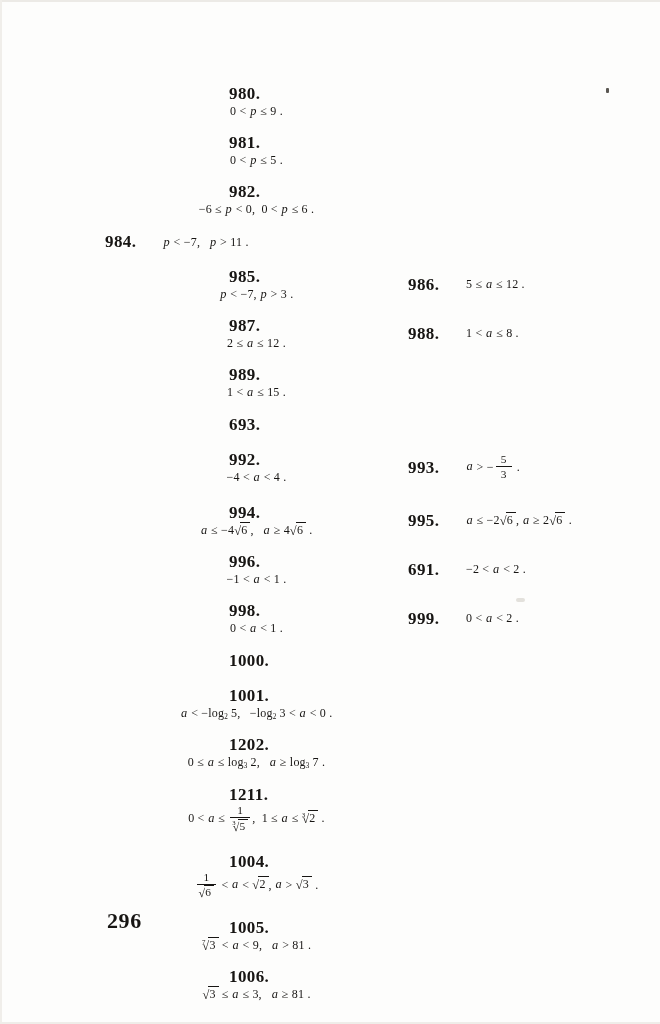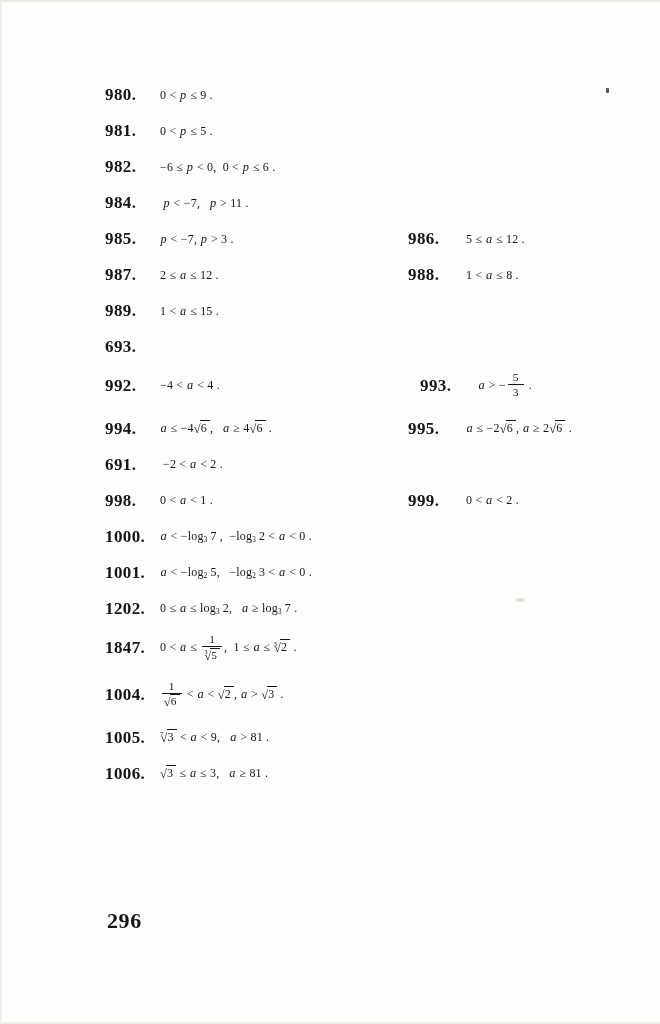--- a/index.html
+++ b/index.html
@@ -7,23 +7,23 @@
     width:660px;height:1024px;background:#fdfdfc;
     font-family:"Liberation Serif","DejaVu Serif",serif;color:#171513;
     overflow:hidden;
   }
   .page{position:relative;width:660px;height:1024px;background:#fdfdfc;}
   .scan-edge-top{position:absolute;left:0;top:0;width:100%;height:2px;background:#eceae6;}
   .scan-edge-left{position:absolute;left:0;top:0;width:2px;height:100%;background:#f0eeea;}
   .scan-edge-bottom{position:absolute;left:0;bottom:0;width:100%;height:2px;background:#efede9;}
   .content{position:absolute;left:105px;top:84px;width:545px;}
   .row{display:flex;align-items:center;margin-bottom:14px;min-height:22px;}
-  .row.tall{margin-top:5px;margin-bottom:18px;gap:12px;}
+  .row.tall{margin-top:5px;margin-bottom:18px;}
   .item{display:flex;align-items:center;white-space:nowrap;}
-  .item.left{min-width:303px;}
+  .item.left{min-width:303px;flex-direction:column;}
   .num{display:inline-block;width:55px;flex:none;font-weight:bold;font-size:17px;letter-spacing:0.4px;}
   .item.right .num{width:58px;}
   .expr{font-size:12px;letter-spacing:0.2px;}
   .rm{}
   .it{font-style:italic;font-size:1.03em;padding:0 0.5px;}
   .expr sub{font-size:0.6em;vertical-align:-0.32em;letter-spacing:0;}
   .frac{display:inline-block;vertical-align:middle;text-align:center;margin:0 2px;font-size:0.95em;line-height:1.08;position:relative;top:-1px;}
   .fnum{display:block;border-bottom:1.4px solid currentColor;padding:0 5px 1px;}
   .fden{display:block;padding:1px 2px 0;}
   .sq{white-space:nowrap;display:inline-block;}
@@ -112,56 +112,59 @@
         <span class="item left">
           <span class="num">994.</span>
           <span class="expr"><span class="it">a</span><span class="rm"> ≤ −4</span><span class="sq"><span class="sqsign">√</span><span class="sqbody"><span class="rm">6</span></span></span><span class="rm">,  </span><span class="it">a</span><span class="rm"> ≥ 4</span><span class="sq"><span class="sqsign">√</span><span class="sqbody"><span class="rm">6</span></span></span><span class="rm"> .</span></span>
         </span>
         <span class="item right">
           <span class="num">995.</span>
           <span class="expr"><span class="it">a</span><span class="rm"> ≤ −2</span><span class="sq"><span class="sqsign">√</span><span class="sqbody"><span class="rm">6</span></span></span><span class="rm">, </span><span class="it">a</span><span class="rm"> ≥ 2</span><span class="sq"><span class="sqsign">√</span><span class="sqbody"><span class="rm">6</span></span></span><span class="rm"> .</span></span>
         </span>
       </div>
       <div class="row">
+        <span class="item left">
+          <span class="num">996.</span>
+          <span class="expr"><span class="rm">−1 &lt; </span><span class="it">a</span><span class="rm"> &lt; 1 .</span></span>
+        </span>
         <span class="item right">
           <span class="num">691.</span>
           <span class="expr"><span class="rm">−2 &lt; </span><span class="it">a</span><span class="rm"> &lt; 2 .</span></span>
         </span>
       </div>
       <div class="row">
         <span class="item left">
           <span class="num">998.</span>
           <span class="expr"><span class="rm">0 &lt; </span><span class="it">a</span><span class="rm"> &lt; 1 .</span></span>
         </span>
         <span class="item right">
           <span class="num">999.</span>
           <span class="expr"><span class="rm">0 &lt; </span><span class="it">a</span><span class="rm"> &lt; 2 .</span></span>
         </span>
       </div>
       <div class="row">
         <span class="item left">
           <span class="num">1000.</span>
-          <span class="expr"><span class="it">a</span><span class="rm"> &lt; −log</span><sub>3</sub><span class="rm"> 7 , −log</span><sub>3</sub><span class="rm"> 2 &lt; </span><span class="it">a</span><span class="rm"> &lt; 0 .</span></span>
         </span>
       </div>
       <div class="row">
         <span class="item left">
           <span class="num">1001.</span>
           <span class="expr"><span class="it">a</span><span class="rm"> &lt; −log</span><sub>2</sub><span class="rm"> 5,  −log</span><sub>2</sub><span class="rm"> 3 &lt; </span><span class="it">a</span><span class="rm"> &lt; 0 .</span></span>
         </span>
       </div>
       <div class="row">
         <span class="item left">
           <span class="num">1202.</span>
           <span class="expr"><span class="rm">0 ≤ </span><span class="it">a</span><span class="rm"> ≤ log</span><sub>3</sub><span class="rm"> 2,  </span><span class="it">a</span><span class="rm"> ≥ log</span><sub>3</sub><span class="rm"> 7 .</span></span>
         </span>
       </div>
       <div class="row tall">
         <span class="item left">
-          <span class="num">1847.</span>
+          <span class="num">1211.</span>
           <span class="expr"><span class="rm">0 &lt; </span><span class="it">a</span><span class="rm"> ≤ </span><span class="frac"><span class="fnum"><span class="rm">1</span></span><span class="fden"><span class="sq"><sup class="sqidx">3</sup><span class="sqsign">√</span><span class="sqbody"><span class="rm">5</span></span></span></span></span><span class="rm">, 1 ≤ </span><span class="it">a</span><span class="rm"> ≤ </span><span class="sq"><sup class="sqidx">3</sup><span class="sqsign">√</span><span class="sqbody"><span class="rm">2</span></span></span><span class="rm"> .</span></span>
         </span>
       </div>
       <div class="row tall">
         <span class="item left">
           <span class="num">1004.</span>
           <span class="expr"><span class="frac"><span class="fnum"><span class="rm">1</span></span><span class="fden"><span class="sq"><span class="sqsign">√</span><span class="sqbody"><span class="rm">6</span></span></span></span></span><span class="rm"> &lt; </span><span class="it">a</span><span class="rm"> &lt; </span><span class="sq"><span class="sqsign">√</span><span class="sqbody"><span class="rm">2</span></span></span><span class="rm">, </span><span class="it">a</span><span class="rm"> &gt; </span><span class="sq"><span class="sqsign">√</span><span class="sqbody"><span class="rm">3</span></span></span><span class="rm"> .</span></span>
         </span>
       </div>
       <div class="row">

